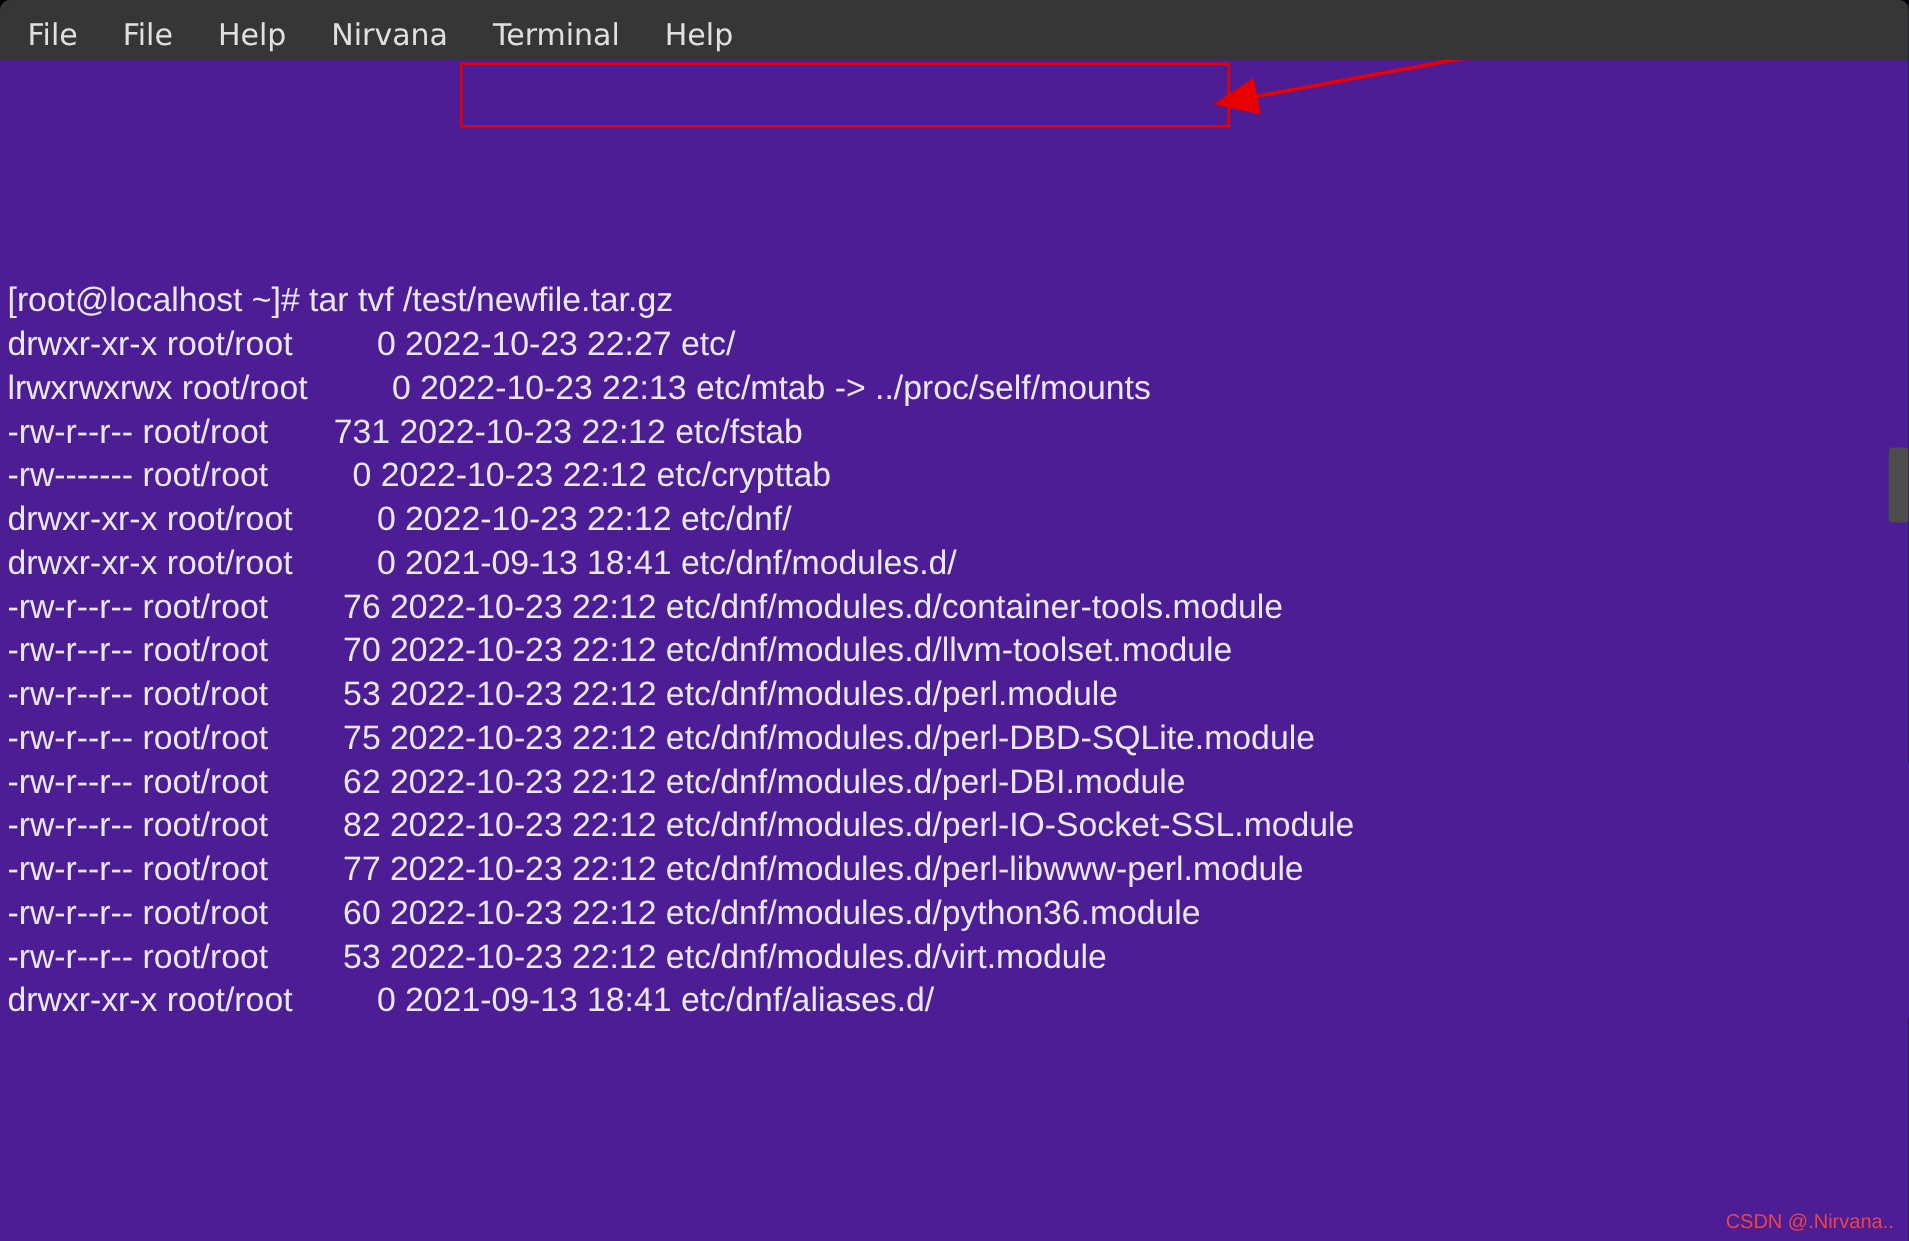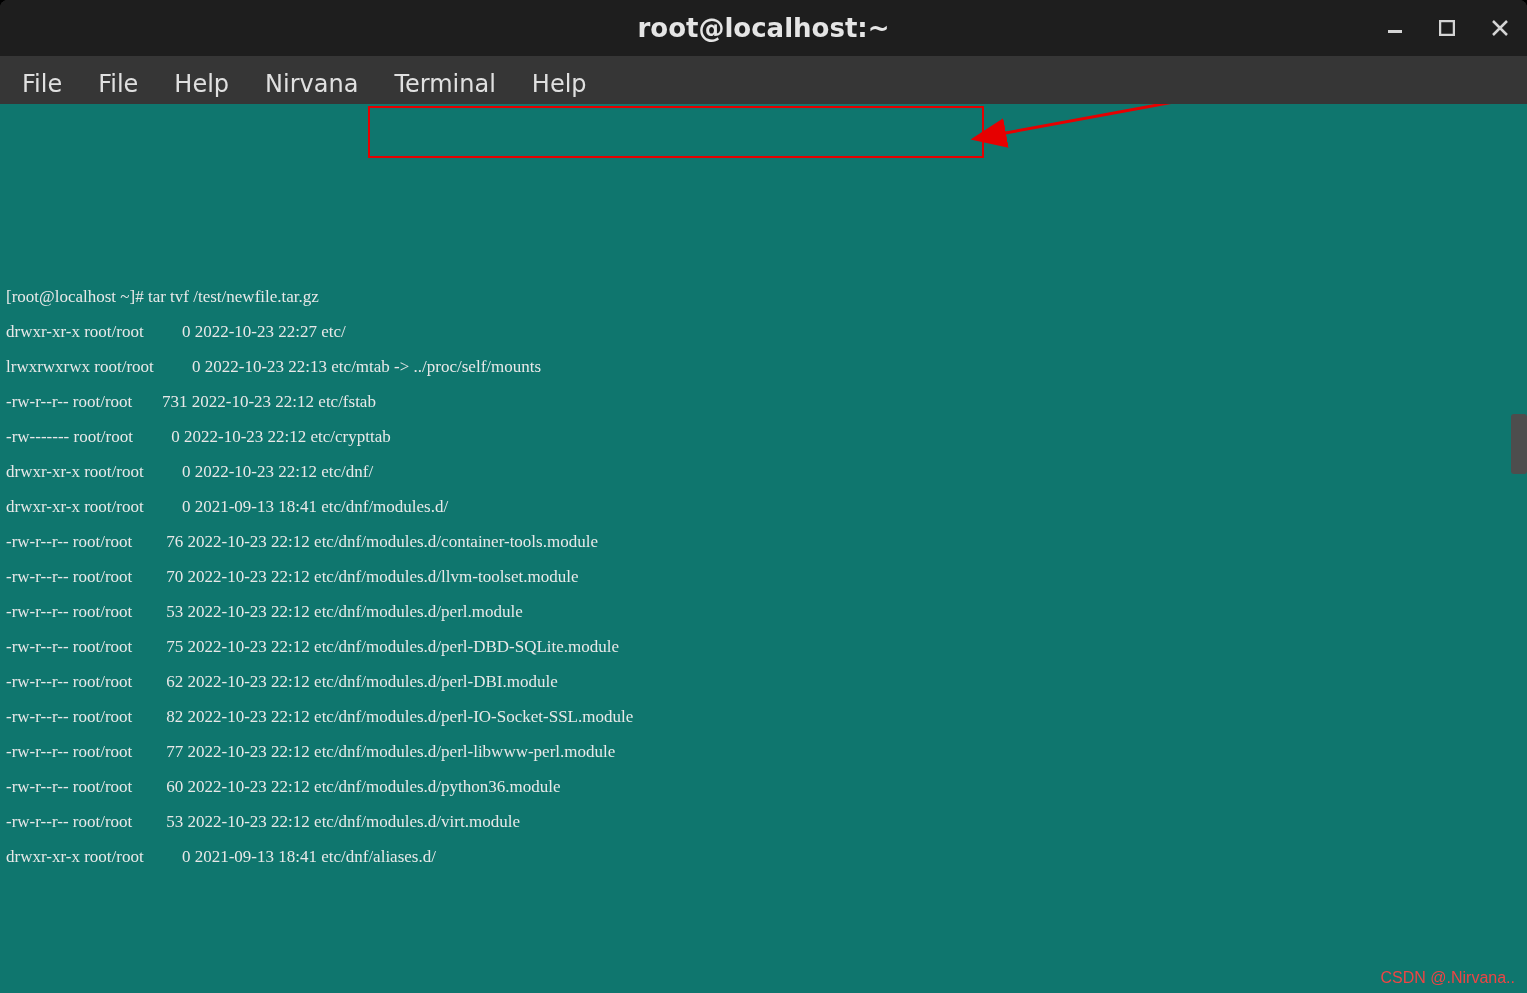--- a/index.html
+++ b/index.html
@@ -58,29 +58,29 @@
       gap: 0;
       color: #e0e0e0;
       font-family: "DejaVu Sans", "Liberation Sans", sans-serif;
       font-size: 24px;
     }
     .menu-item {
       padding: 6px 18px;
       cursor: pointer;
     }
     .terminal-area {
-      background: #0f766e;
+      background: #4c1d95;
       flex: 1;
       color: #e8e8e8;
-      font-size: 17px;
+      font-size: 27px;
       line-height: 35px;
       padding: 0 6px;
       position: relative;
       overflow: hidden;
-      font-family: Liberation Serif, serif;
+      font-family: Liberation Sans, sans-serif;
       white-space: pre-wrap;
       word-break: break-all;
     }
     .highlight-box {
       position: absolute;
       border: 2px solid #e60000;
       top: 2px;
       left: 368px;
       width: 616px;
       height: 52px;
@@ -118,40 +118,20 @@
     }
     .output-line {
       white-space: pre-wrap;
       word-break: break-all;
     }
   </style>
 </head>
 <body>
 
 <div class="window">
-  <div class="titlebar">
-    <span>root@localhost:~</span>
-    <div class="window-controls">
-      <span class="window-control">
-        <svg width="16" height="16" viewBox="0 0 16 16">
-            <rect x="1" y="10" width="14" height="3" fill="#d4d4d4"></rect>
-          </svg>
-      </span>
-      <span class="window-control">
-        <svg width="16" height="16" viewBox="0 0 16 16">
-            <rect x="1" y="1" width="14" height="14" fill="none" stroke="#d4d4d4" stroke-width="2.5"></rect>
-          </svg>
-      </span>
-      <span class="window-control">
-        <svg width="18" height="18" viewBox="0 0 18 18">
-            <path d="M2 2 L16 16 M16 2 L2 16" stroke="#d4d4d4" stroke-width="2.5"></path>
-          </svg>
-      </span>
-    </div>
-  </div>
 
   <div class="menubar">
     <span class="menu-item">File</span>
     <span class="menu-item">File</span>
     <span class="menu-item">Help</span>
     <span class="menu-item">Nirvana</span>
     <span class="menu-item">Terminal</span>
     <span class="menu-item">Help</span>
   </div>
 

